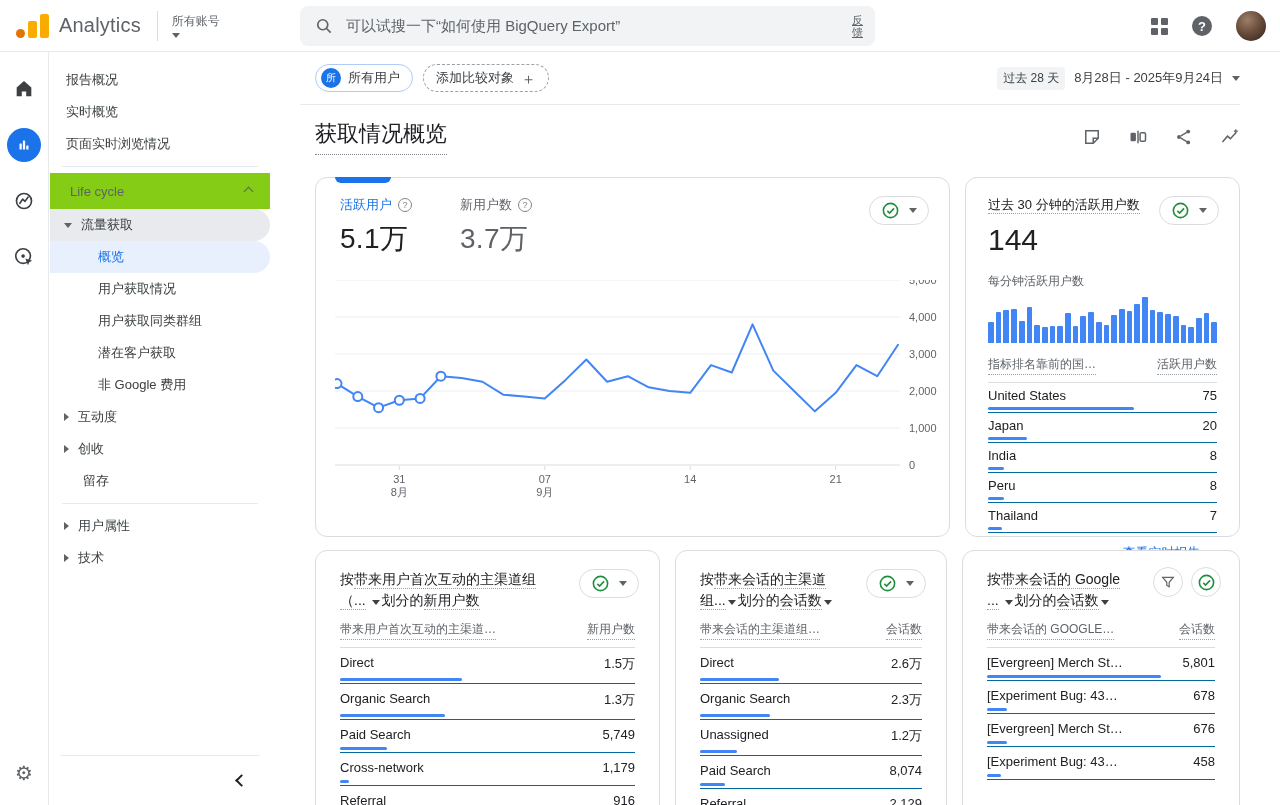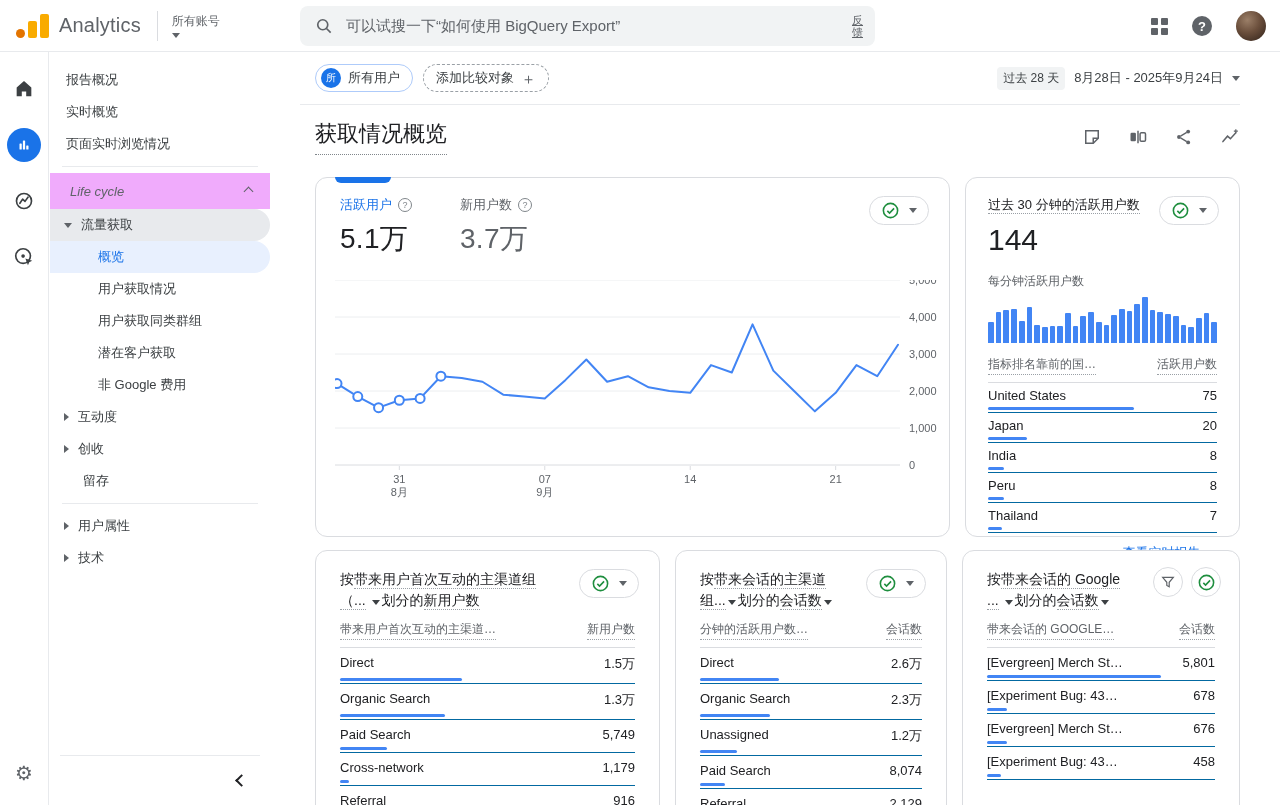--- a/index.html
+++ b/index.html
@@ -48,21 +48,21 @@
   .rail-btn { width:34px; height:34px; display:flex; align-items:center; justify-content:center; cursor:pointer; }
   .rail-btn.active { background:#1a73e8; border-radius:50%; }
   .rail-gear { position:absolute; bottom:20px; font-size:20px; color:#5f6368; cursor:pointer; }
 
   
   .sidebar { position:absolute; top:52px; left:50px; width:220px; height:753px; background:#fff; font-size:13px; color:#3c4043; }
   .nav-item { height:32px; display:flex; align-items:center; padding-left:16px; cursor:pointer; gap:10px; }
   .nav-divider { border-bottom:1px solid #e8eaed; margin:6px 12px; }
   .nav-section { height:36px; display:flex; align-items:center; justify-content:space-between;
     padding:0 18px 0 20px; color:#5f6368; font-size:13px; cursor:pointer; }
-  .nav-section.shaded { background:#f0abfc;font-style:italic; }
+  .nav-section.shaded { background:#84cc16; }
   .nav-parent { height:32px; display:flex; align-items:center; gap:9px; padding-left:14px; cursor:pointer; }
   .nav-parent.open { background:#e8eaed; border-radius:0 16px 16px 0; }
   .nav-child { height:32px; display:flex; align-items:center; padding-left:48px; cursor:pointer; }
   .nav-child.active { background:#e8f0fe; color:#1a73e8; border-radius:0 16px 16px 0; }
   .nav-leaf { padding-left:33px; }
   .sidebar-footer { position:absolute; bottom:0; left:0; right:0; height:50px; border-top:1px solid #e8eaed;
     margin:0 10px; display:flex; align-items:center; justify-content:flex-end; padding-right:14px; }
 
   
   .main { position:absolute; top:52px; left:270px; width:1010px; height:753px; padding:0 40px 0 45px; overflow:hidden; }
@@ -517,21 +517,21 @@
     <section class="card bcard bcard-2">
       <div class="bcard-title"><span>按</span><span class="dot-u">带来会话的主渠道组...</span><span class="caret"></span><span>划分的</span><span class="dot-u">会话数</span><span class="caret"></span></div>
       <div class="pill">
         <svg viewBox="0 0 24 24" width="19" height="19" fill="none" stroke="#1e8e3e" stroke-width="2">
             <circle cx="12" cy="12" r="9"></circle>
             <path d="m8 12.5 2.8 2.8 5.7-6"></path>
           </svg>
         <span class="caret"></span>
       </div>
       <div class="tcols">
-        <span class="dot-u">分钟的活跃用户数…</span>
+        <span class="dot-u">带来会话的主渠道组…</span>
         <span class="dot-u">会话数</span>
       </div>
       <div>
           <div class="trow">
             <div class="trow-line">
               <span>Direct</span>
               <span>2.6万</span>
             </div>
             <div class="tbar" style="width:35.7%"></div>
           </div>

